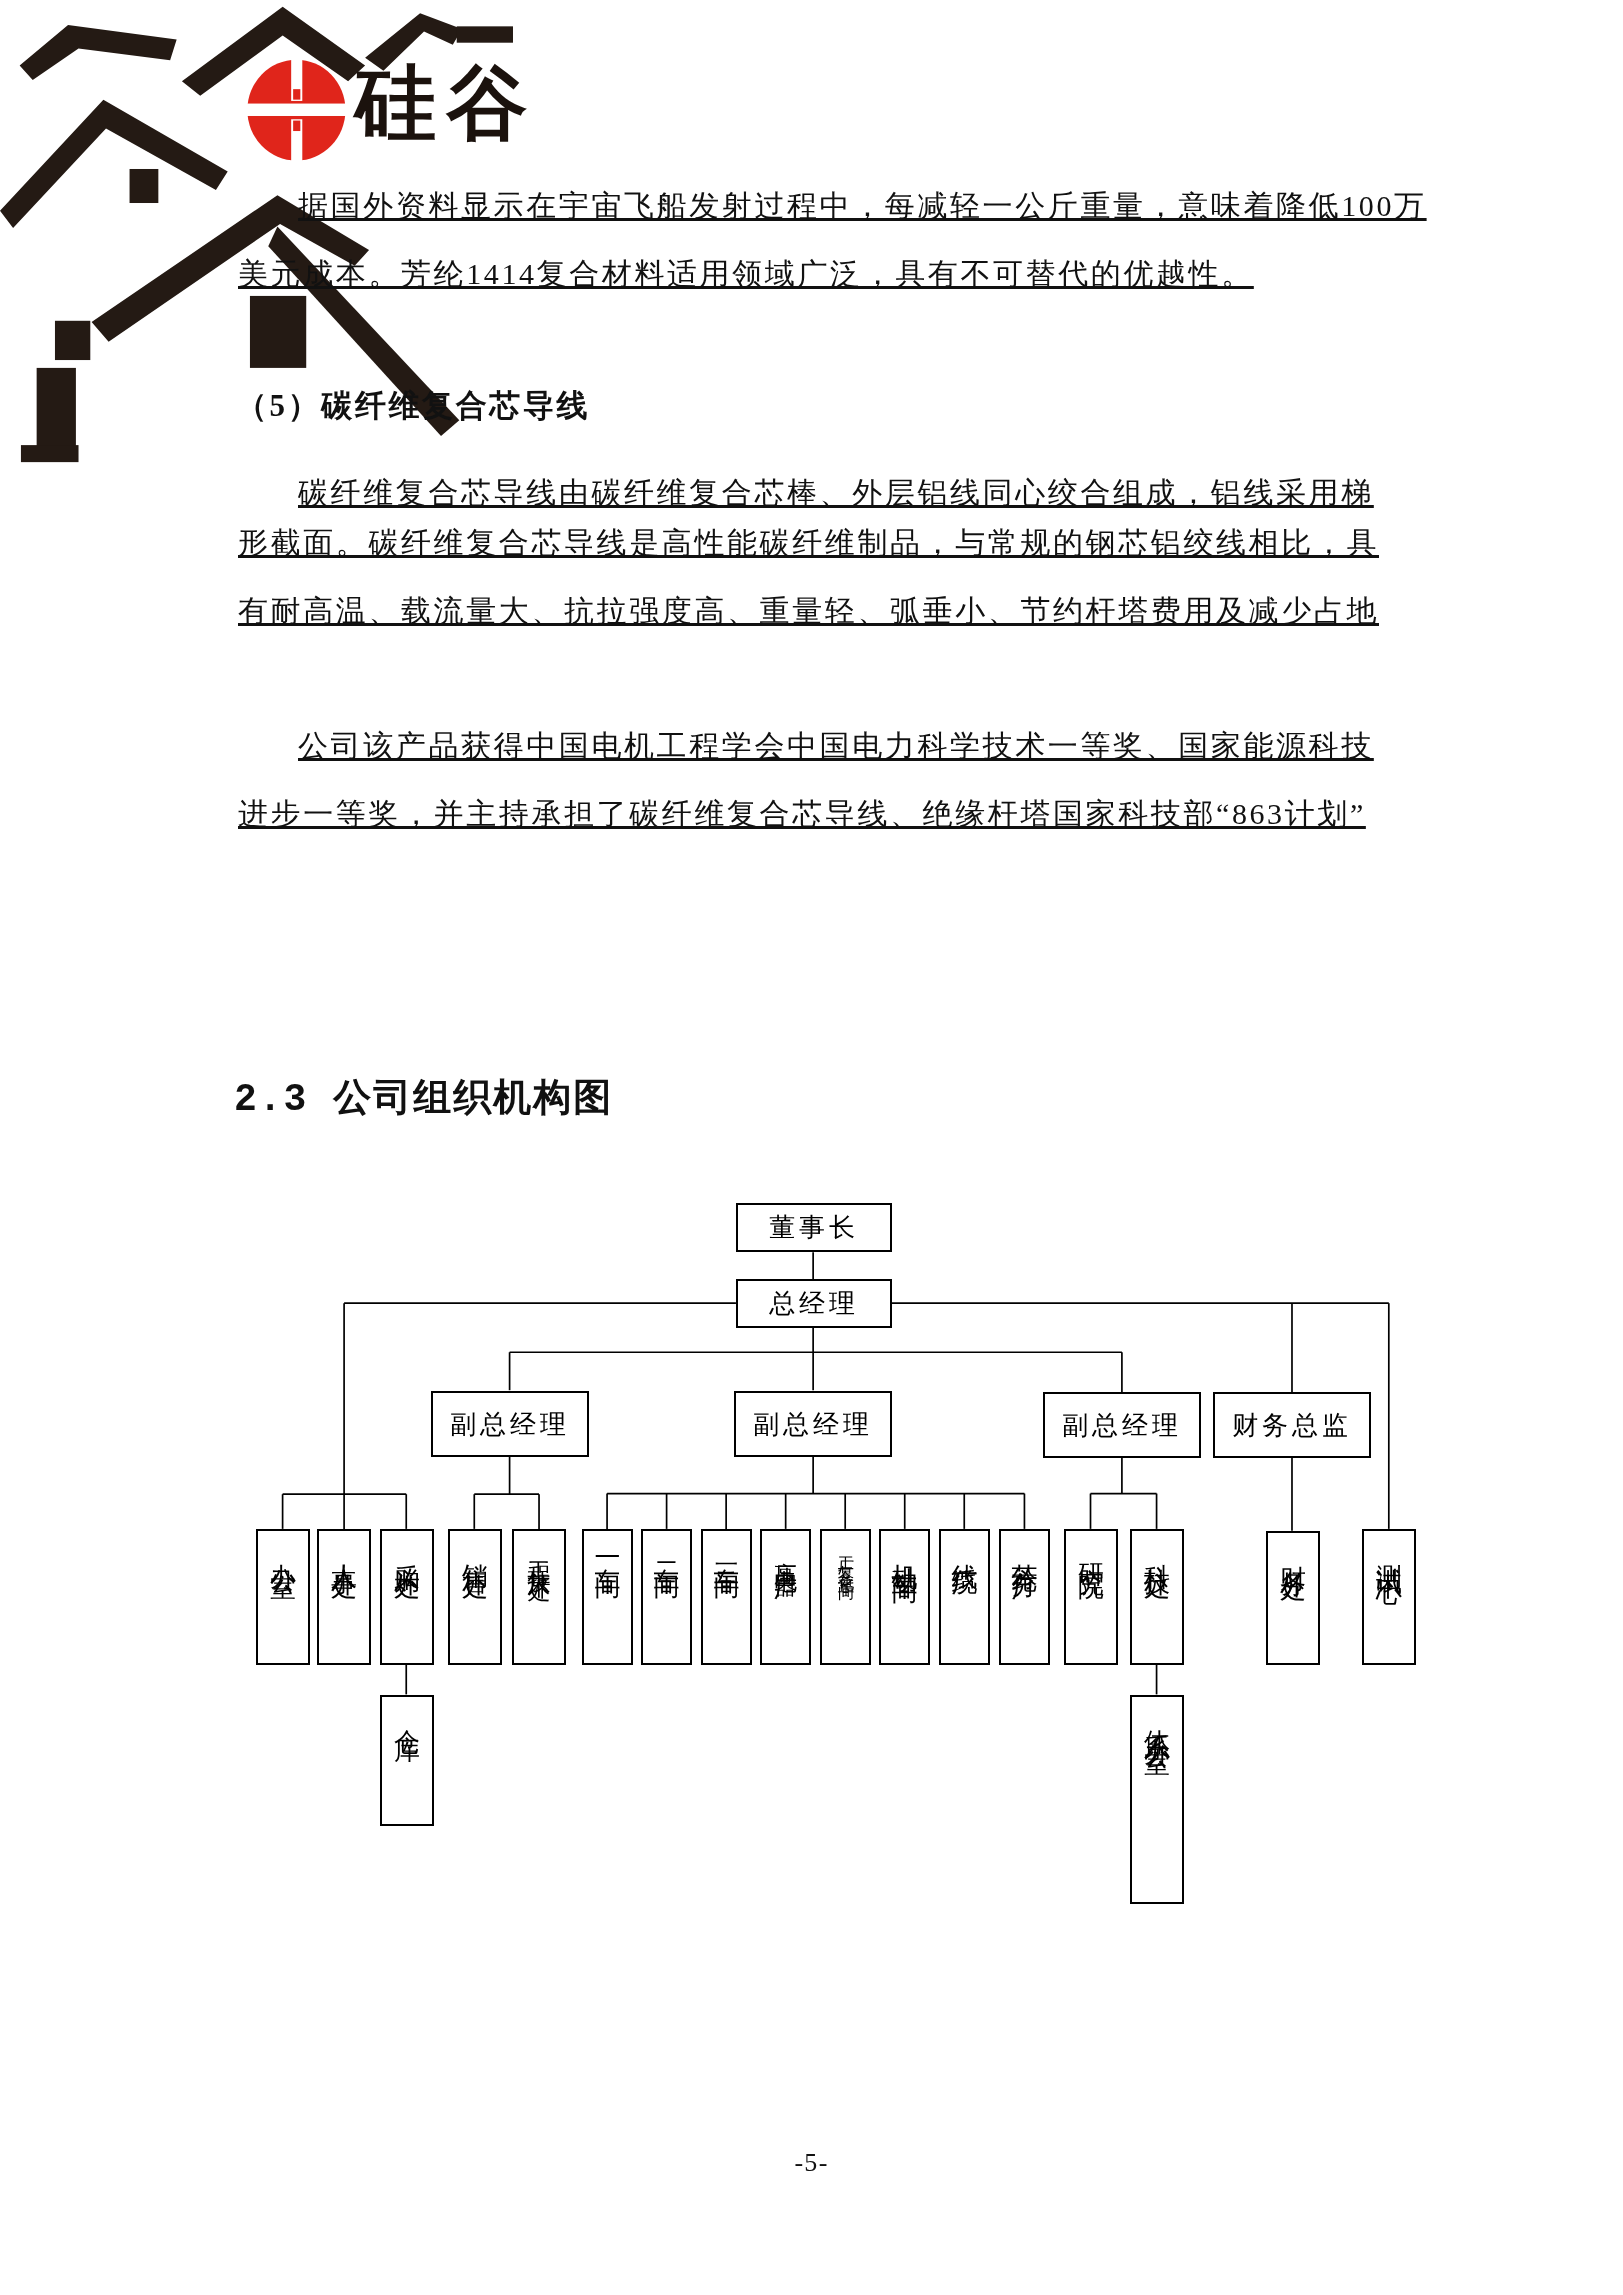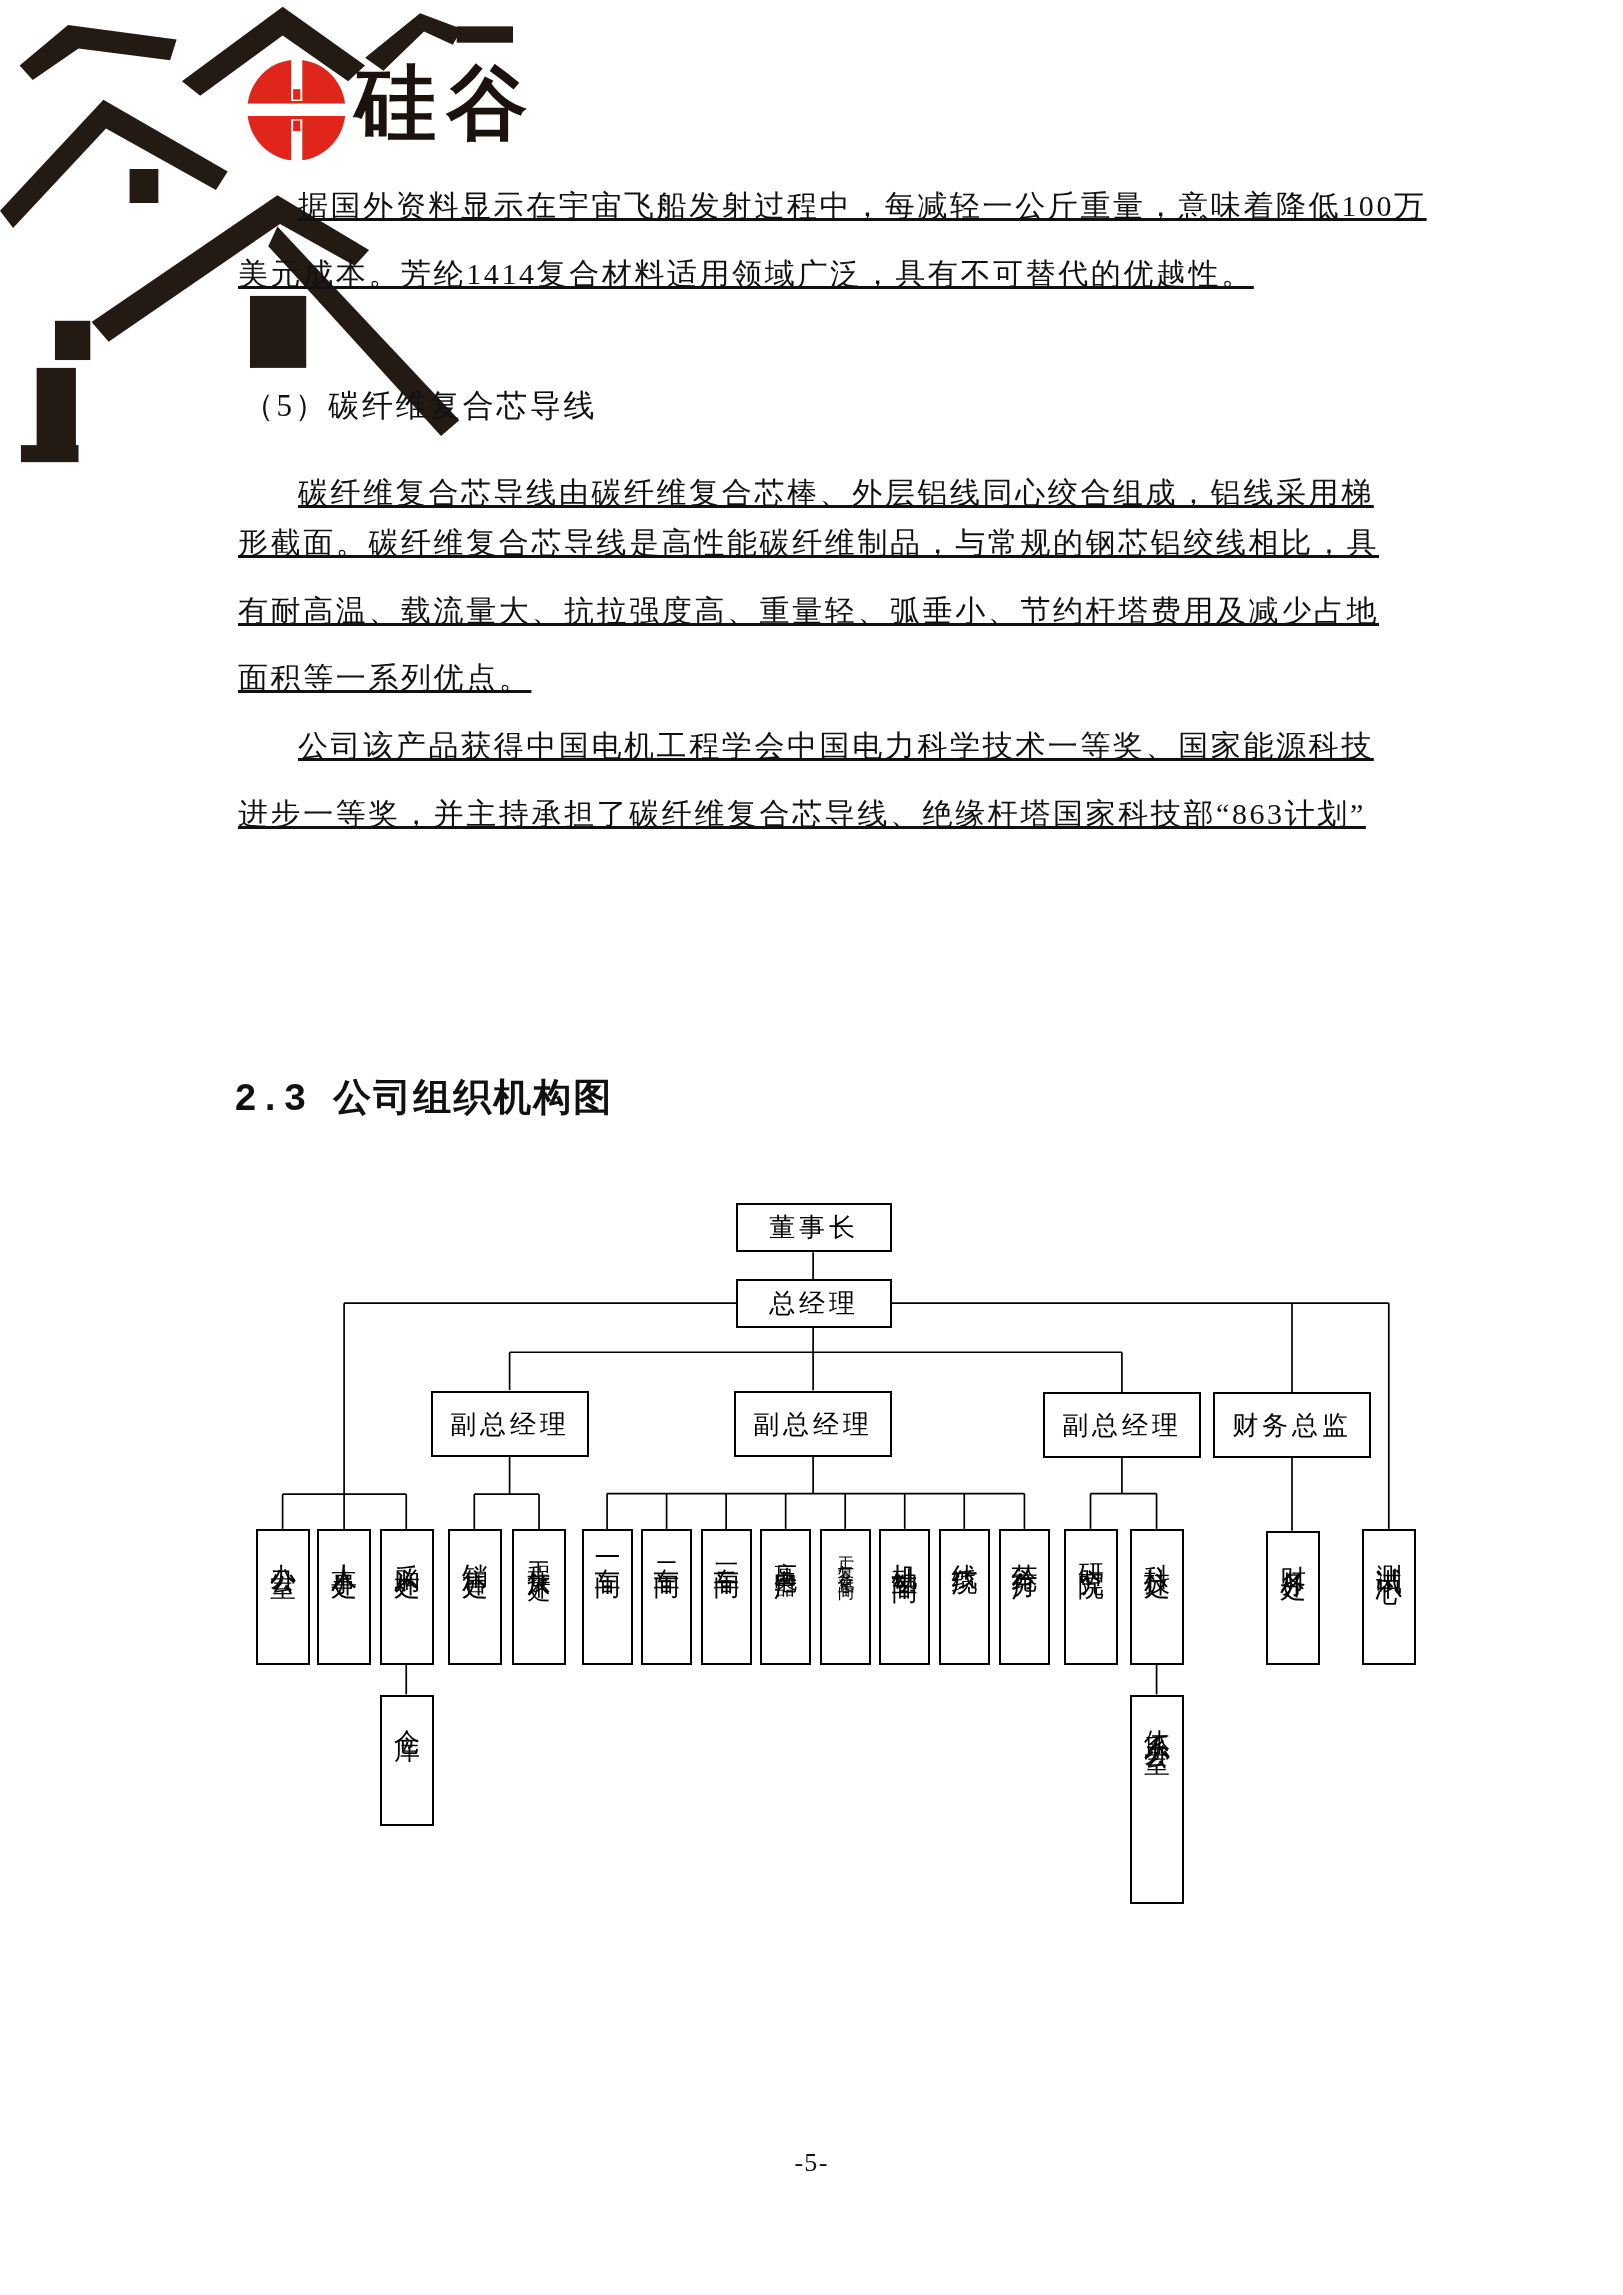--- a/index.html
+++ b/index.html
@@ -23,22 +23,22 @@
   }
   
   .line{
     position:absolute;left:238px;width:1191px;
     font-size:30px;line-height:35px;letter-spacing:2.6px;
     white-space:nowrap;
     text-decoration:underline;
   }
   .line.first{padding-left:60px;}
   .h-sub{
-    position:absolute;left:243px;
-    font-size:31px;font-weight:normal;letter-spacing:2.6px;white-space:nowrap;
+    position:absolute;left:236px;
+    font-size:31px;font-weight:bold;letter-spacing:2.6px;white-space:nowrap;
   }
   .h-section{
     position:absolute;left:234px;
     font-family:Liberation Mono, monospace;
     font-size:38px;font-weight:bold;letter-spacing:2px;white-space:nowrap;
   }
   
   .org-chart{position:absolute;left:0;top:0;width:1623px;height:2295px;}
   .org-lines{position:absolute;left:0;top:0;pointer-events:none;}
   .org-box{
@@ -91,21 +91,20 @@
   <div class="logo-brand">硅谷</div>
 
   <div class="line first" style="top:188px">据国外资料显示在宇宙飞船发射过程中，每减轻一公斤重量，意味着降低100万</div>
   <div class="line" style="top:256px">美元成本。芳纶1414复合材料适用领域广泛，具有不可替代的优越性。</div>
 
   <div class="h-sub" style="top:385px">（5）碳纤维复合芯导线</div>
 
   <div class="line first" style="top:475px">碳纤维复合芯导线由碳纤维复合芯棒、外层铝线同心绞合组成，铝线采用梯</div>
   <div class="line" style="top:593px">有耐高温、载流量大、抗拉强度高、重量轻、弧垂小、节约杆塔费用及减少占地</div>
   <div class="line" style="top:525px">形截面。碳纤维复合芯导线是高性能碳纤维制品，与常规的钢芯铝绞线相比，具</div>
-  <div class="line" style="top:660px">面积等一系列优点。</div>
 
   <div class="line first" style="top:728px">公司该产品获得中国电机工程学会中国电力科学技术一等奖、国家能源科技</div>
   <div class="line" style="top:796px">进步一等奖，并主持承担了碳纤维复合芯导线、绝缘杆塔国家科技部“863计划”</div>
 
   <div class="h-section" style="top:1072px">2.3 公司组织机构图</div>
 
   <div class="org-chart">
     <svg class="org-lines" width="1623" height="2295" viewBox="0 0 2481 3508" xmlns="http://www.w3.org/2000/svg">
         <line x1="1243" y1="1914" x2="1243" y2="1956" stroke="#000" stroke-width="2.6"></line>
         <line x1="526" y1="1992" x2="1125" y2="1992" stroke="#000" stroke-width="2.6"></line>

